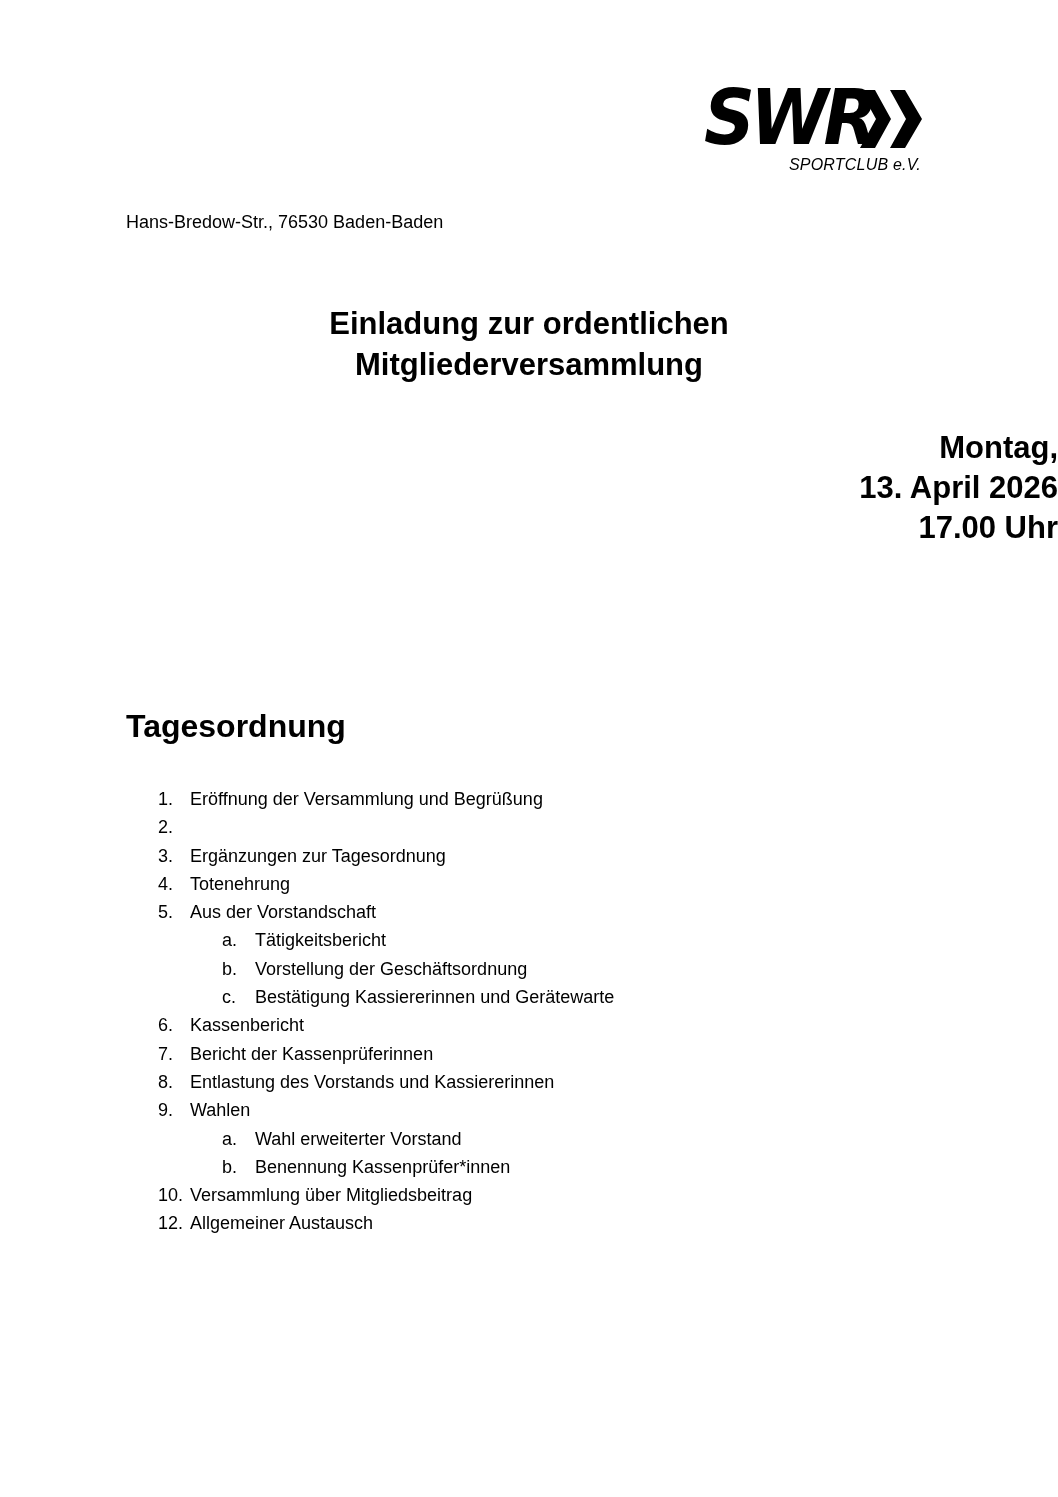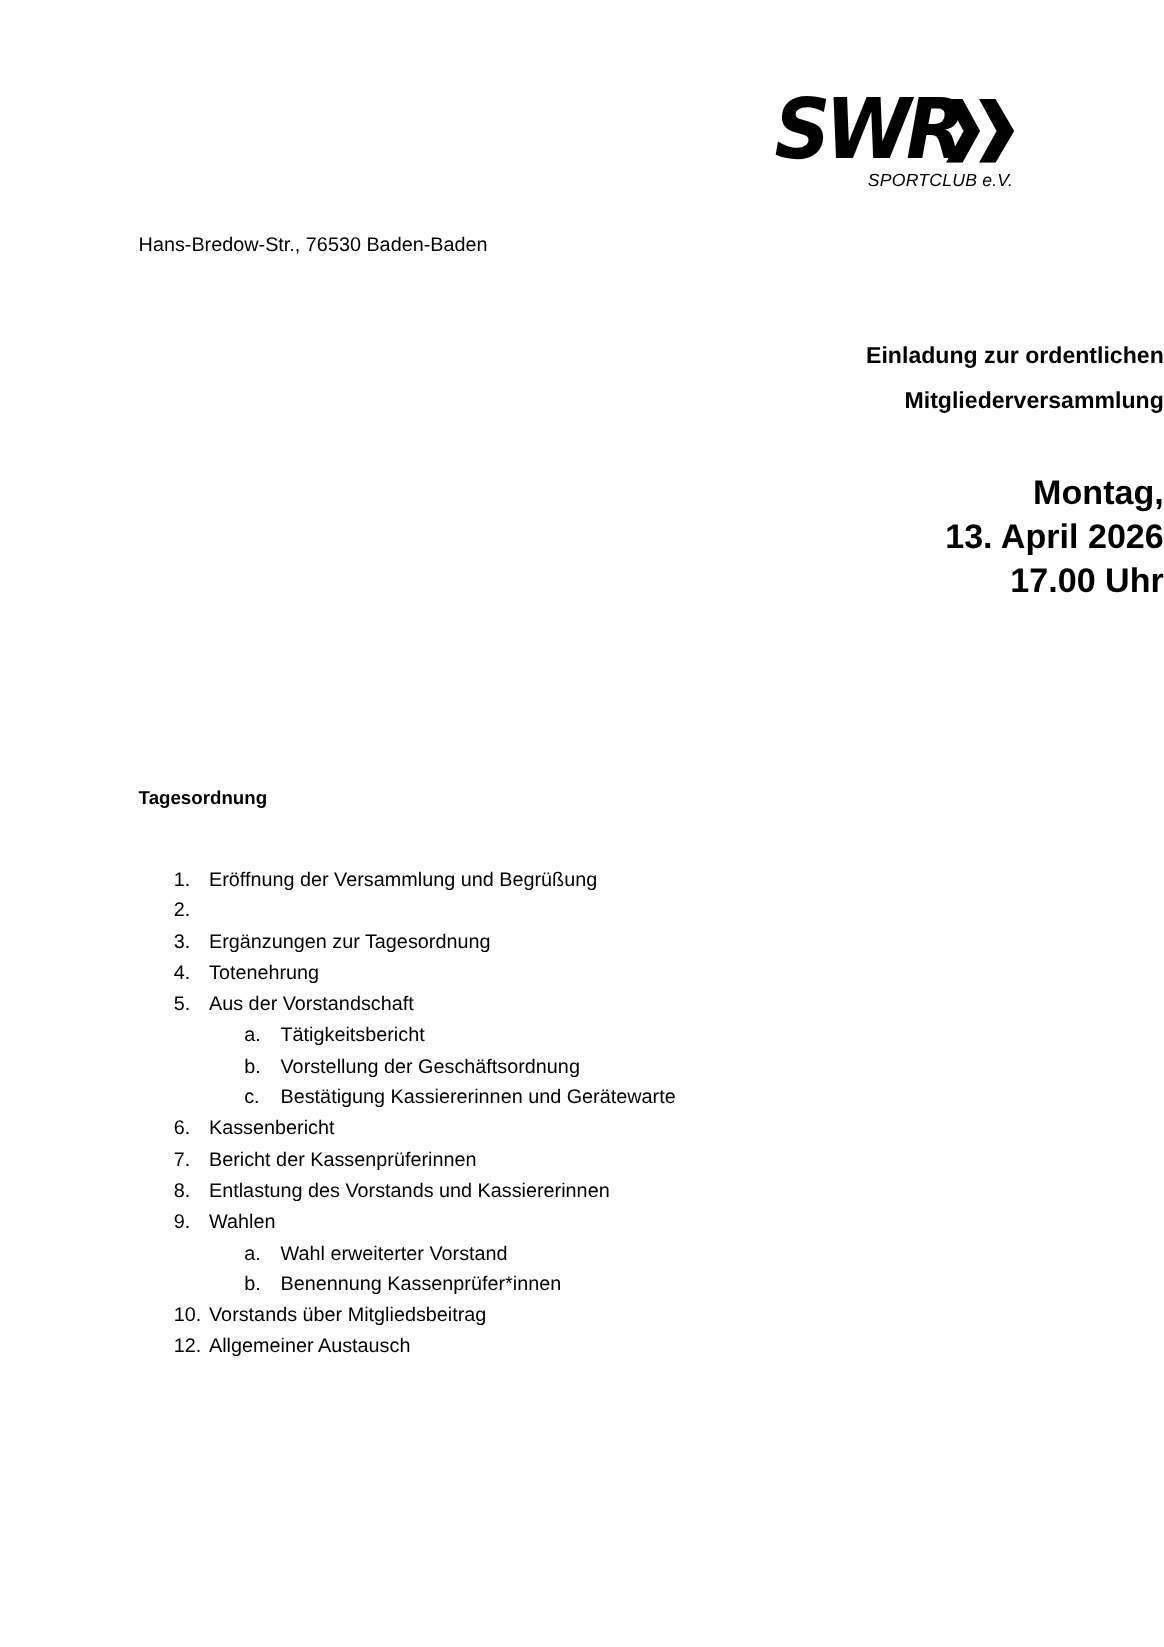--- a/index.html
+++ b/index.html
@@ -19,25 +19,25 @@
     }
     .logo-chevrons { position: absolute; left: 160px; top: 6px; width: 62px; height: 58px; }
     .logo-sub {
       position: absolute; right: 4px; top: 72px;
       font-size: 16px; line-height: 18px; letter-spacing: 0.2px;
     }
 
     .address { position: absolute; left: 126px; top: 211px; font-size: 18px; line-height: 22px; }
 
     .center-block { position: absolute; left: 0; width: 1058px; text-align: center; font-weight: bold; }
-    .title { top: 303px; font-size: 21px; line-height: 41px; text-align: right; }
+    .title { top: 303px; font-size: 31px; line-height: 41px; }
     .date { top: 428px; font-size: 31px; line-height: 40px; text-align: right; }
     .venue { top: 605px; font-size: 24px; line-height: 34px; }
 
-    .agenda-heading { position: absolute; left: 126px; top: 711px; font-size: 17px; font-weight: bold; line-height: 30px; }
+    .agenda-heading { position: absolute; left: 126px; top: 711px; font-size: 32px; font-weight: bold; line-height: 30px; }
 
     .agenda { position: absolute; left: 0; top: 787px; width: 1058px; font-size: 18px; }
     .agenda-row { position: relative; height: 28.3px; line-height: 24px; }
     .agenda-row .num { position: absolute; left: 158px; }
     .agenda-row .txt { position: absolute; left: 190px; white-space: nowrap; }
     .agenda-row.sub .num { left: 222px; }
     .agenda-row.sub .txt { left: 255px; }
     .agenda-row.wide .num { left: 158px; }
     .agenda-row.wide .txt { left: 190px; }
   </style>
@@ -122,21 +122,21 @@
     <div class="agenda-row sub">
         <span class="num">a.</span>
         <span class="txt">Wahl erweiterter Vorstand</span>
       </div>
     <div class="agenda-row sub">
         <span class="num">b.</span>
         <span class="txt">Benennung Kassenprüfer*innen</span>
       </div>
     <div class="agenda-row wide">
         <span class="num">10.</span>
-        <span class="txt">Vorstands über Mitgliedsbeitrag</span>
+        <span class="txt">Versammlung über Mitgliedsbeitrag</span>
       </div>
     <div class="agenda-row wide">
         <span class="num">12.</span>
         <span class="txt">Allgemeiner Austausch</span>
       </div>
   </div>
 
 </div>
 
 </body></html>

